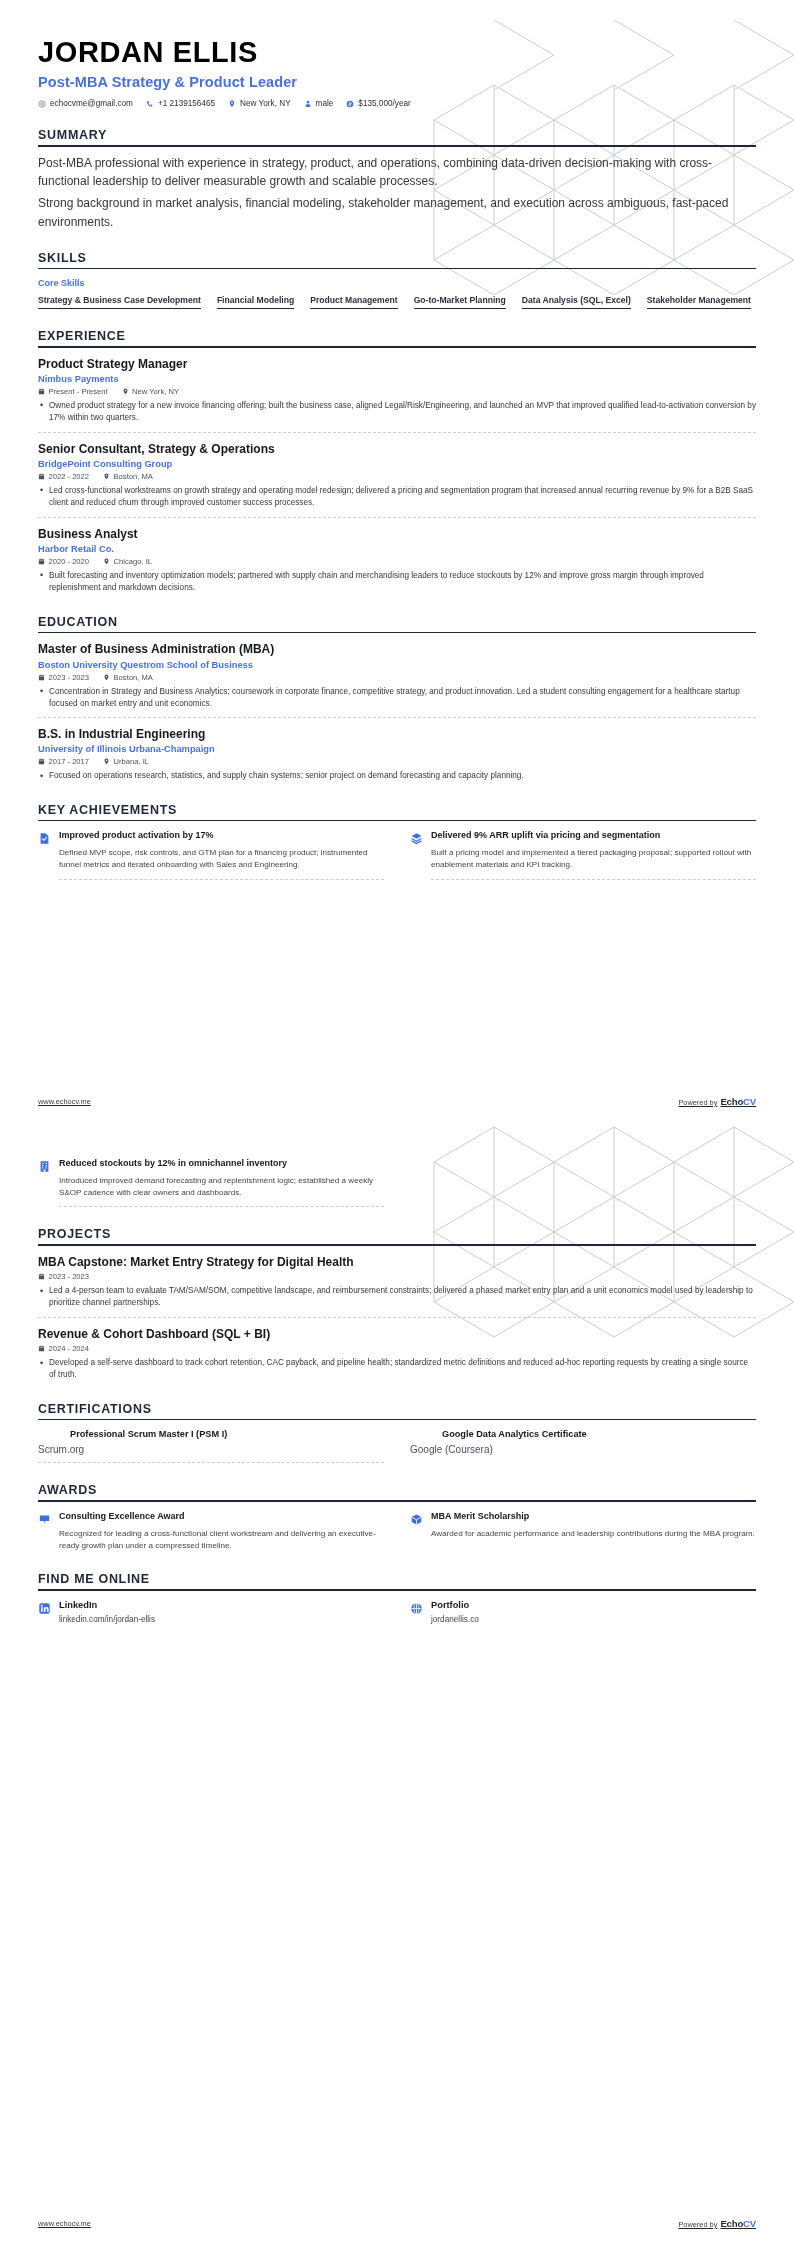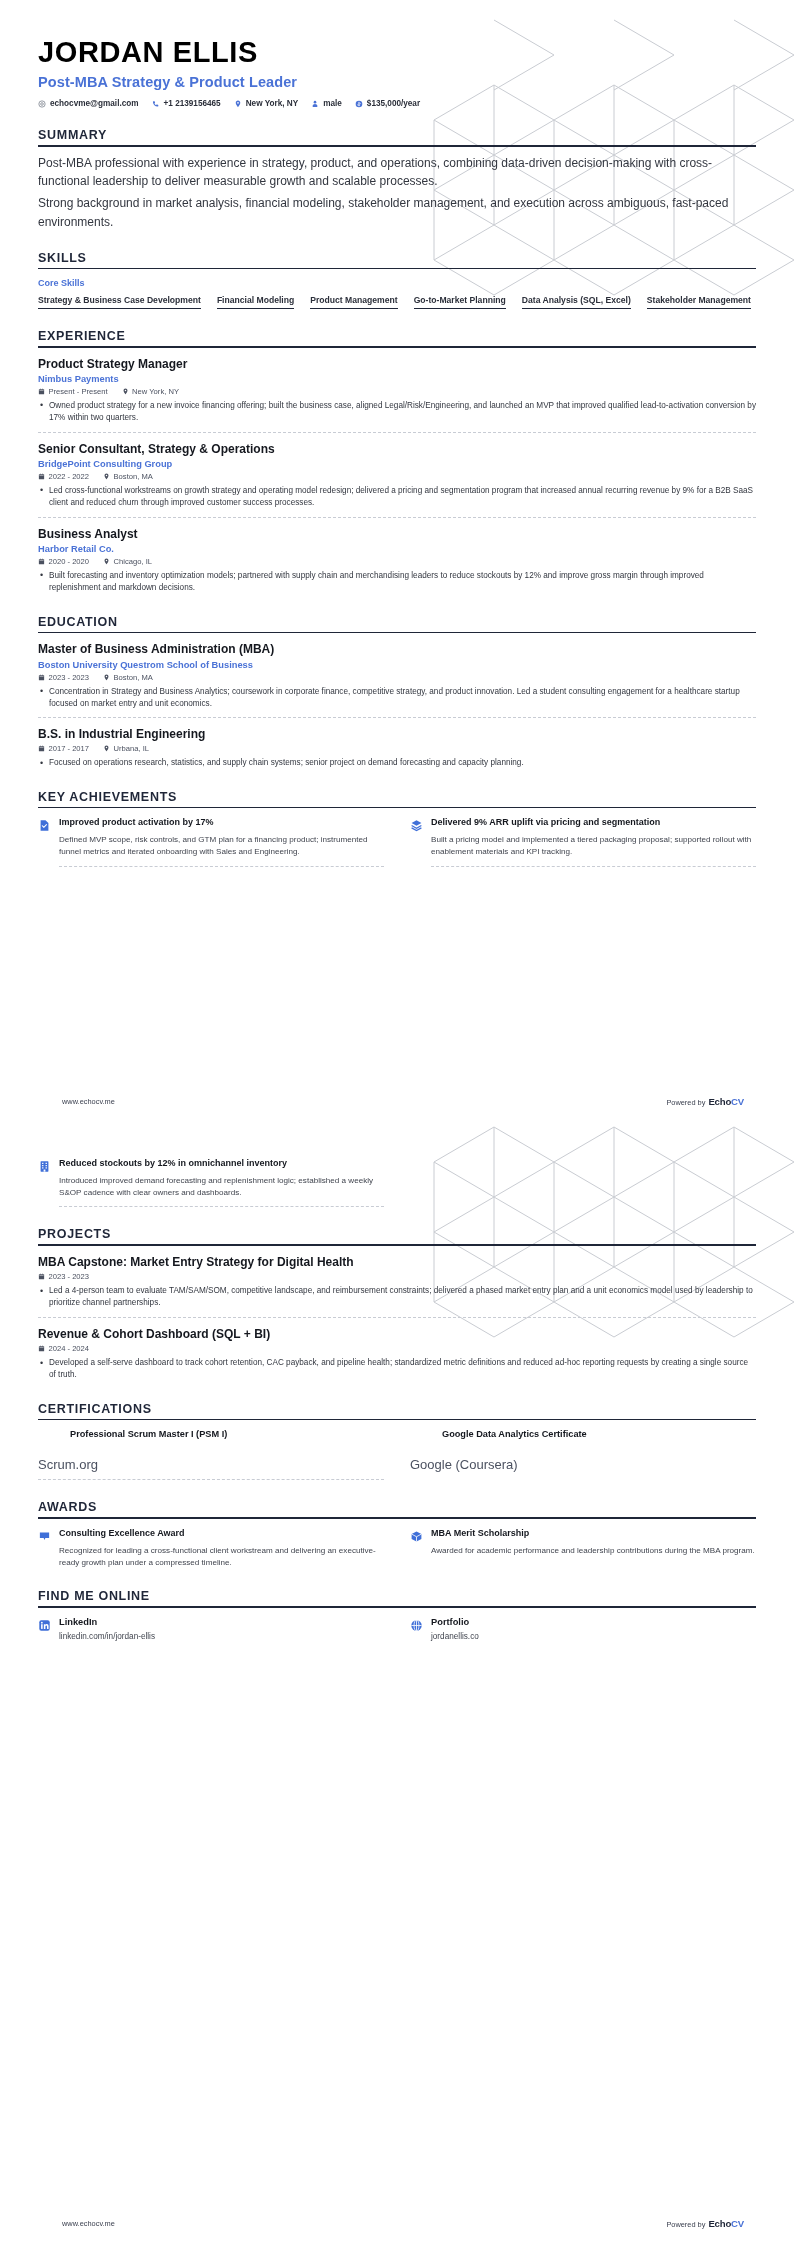--- a/index.html
+++ b/index.html
@@ -43,21 +43,21 @@
     margin-top:5px;
     letter-spacing:0.1px;
   }
   .contact-row {
     display:flex;
     flex-wrap:wrap;
     align-items:center;
     gap:13px;
     margin-top:9px;
     font-size:8.2px;
-    font-weight:bold;
+    font-weight:normal;
     color:#2b2f3a;
   }
   .contact-item { display:flex; align-items:center; gap:4px; white-space:nowrap; }
   .contact-item svg { flex:0 0 auto; display:block; }
 
   
   .section { margin-top:20px; }
   .section-title {
     font-size:12.5px;
     font-weight:bold;
@@ -162,47 +162,48 @@
   .card-underline { border-bottom:1px dashed #c8ccd4; margin-top:7px; }
 
   
   .cert-title {
     font-size:9.2px;
     font-weight:bold;
     color:#15181f;
     padding-left:32px;
   }
   .cert-issuer {
-    font-size:13px;
+    font-size:10px;
     color:#4b5160;
-    margin-top:18px;
+    margin-top:5px;
   }
 
   
   .link-title {
     font-size:9.3px;
     font-weight:bold;
     color:#15181f;
   }
   .link-url {
     font-size:8.2px;
     color:#41454f;
     margin-top:5px;
   }
 
   
   .footer {
     position:absolute;
-    left:12px; right:0; bottom:0;
+    left:0; right:0; bottom:0;
     height:42px;
     display:flex;
     align-items:center;
     justify-content:space-between;
-    padding:0 50px;
+    padding:0 38px;
     z-index:3;
+    text-decoration:underline;
   }
   .footer-left { font-size:7.4px; color:#3c4150; }
   .footer-right {
     display:flex; align-items:baseline; gap:3px;
     font-size:7.4px; color:#3c4150;
   }
   .brand { font-size:9.6px; font-weight:bold; color:#1f2638; letter-spacing:-0.2px; }
   .brand .cv { color:#4a72d6; }
 </style>
 </head>
@@ -403,20 +404,21 @@
             <span>Boston, MA</span>
           </span>
         </div>
         <div class="bullets">
           <div class="bullet">Concentration in Strategy and Business Analytics; coursework in corporate finance, competitive strategy, and product innovation. Led a student consulting engagement for a healthcare startup focused on market entry and unit economics.</div>
         </div>
       </div>
 
       <div class="entry div">
         <div class="entry-title">B.S. in Industrial Engineering</div>
+        <div class="entry-org">University of Illinois Urbana-Champaign</div>
         <div class="entry-meta">
           <span class="meta-item">
             <svg width="7" height="7" viewBox="0 0 16 16" fill="#4b5160">
                 <rect x="2" y="3" width="12" height="11.5" rx="1"></rect>
                 <rect x="3.2" y="5.4" width="9.6" height="1" fill="#fff"></rect>
                 <rect x="4.6" y="1" width="1.2" height="3" rx=".5"></rect>
                 <rect x="10.2" y="1" width="1.2" height="3" rx=".5"></rect>
               </svg>
             <span>2017 - 2017</span>
           </span>

